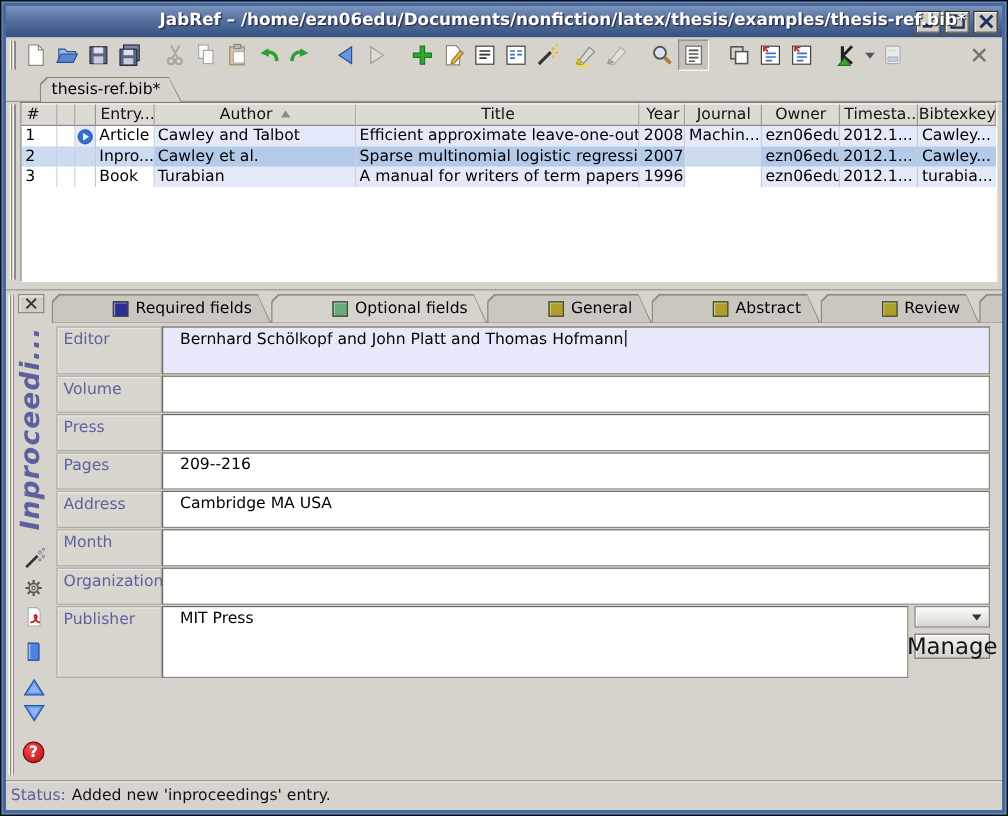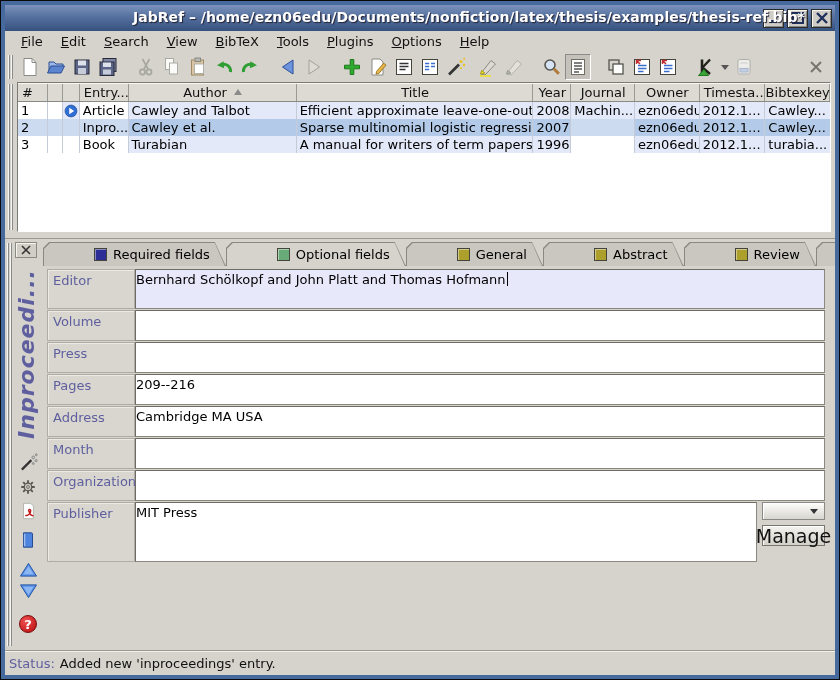--- a/index.html
+++ b/index.html
@@ -71,21 +71,21 @@
   .etab { position:relative; height:24px; margin-bottom:-1px;padding-left:43px; }
   .etab .tab-bg { clip-path:polygon(0 100%,0 6px,6px 0,calc(100% - 11px) 0,100% 100%); }
   .etab .tab-fg { background:#c9c7c0; }
   .etab.active .tab-fg { background:#d5d3cc; }
   .etab .tab-content { padding:0 16px 0 8px; gap:6px; font-size:13px; }
   .tab-sq { width:13px; height:13px; border:1px solid #44443a; box-shadow:inset 1px 1px 0 rgba(255,255,255,.45); }
 
   .fields { flex:1; padding:3px 10px 3px 4px; overflow:hidden; }
   .frow { display:flex; margin-bottom:1px; }
   .flabel { width:88px; flex:0 0 auto; background:#d8d6cf; border:1px solid #aeaca5; box-shadow:inset 1px 1px 0 #eceae4; color:#5f5f9f; font-size:13px; padding:3px 4px 0 5px; }
-  .ftext { flex:1; background:#fff; border:1px solid #8a887f; border-top-color:#6e6c64; border-left-color:#6e6c64; padding:2px 0; font-size:13px; color:#000; overflow:hidden; }
+  .ftext { flex:1; background:#fff; border:1px solid #8a887f; border-top-color:#6e6c64; border-left-color:#6e6c64; padding:2px 14px; font-size:13px; color:#000; overflow:hidden; }
   .ftext.focused { background:#e8e8fb; }
   .caret { display:inline-block; width:1px; height:14px; background:#000; vertical-align:-2px; margin-left:1px; }
   .h-editor { height:40px; } .h-std { height:31px; } .h-pub { height:60px; } .h-note { height:30px; }
   .frow .ftext { align-self:stretch; }
   .pub-controls { width:68px; flex:0 0 auto; display:flex; flex-direction:column; padding-left:5px; }
   .combo { height:18px; background:linear-gradient(180deg,#fdfdfb,#d7d5ce); border:1px solid #8a8a84; box-shadow:inset 1px 1px 0 #fff; display:flex; align-items:center; justify-content:flex-end; padding-right:4px; }
   .combo .dd-arrow { border-top-color:#333; }
   .push-btn { margin-top:5px; height:21px; background:linear-gradient(180deg,#f4f3ef,#d2d0c9); border:1px solid #77756e; box-shadow:inset 1px 1px 0 #fff; font-size:19px; color:#111; display:flex; align-items:center; justify-content:center; }
 
   
@@ -121,31 +121,20 @@
       <div class="win-btn">
         <span>
               <svg width="14" height="14" viewBox="0 0 14 14">
                 <path d="M2 2l10 10M12 2L2 12" stroke="#1e2f5c" stroke-width="2.4"></path>
               </svg>
             </span>
       </div>
     </div>
   </div>
 
-  <div class="menubar">
-    <span class="menu-item">File</span>
-    <span class="menu-item">Edit</span>
-    <span class="menu-item">Search</span>
-    <span class="menu-item">View</span>
-    <span class="menu-item">BibTeX</span>
-    <span class="menu-item">Tools</span>
-    <span class="menu-item">Plugins</span>
-    <span class="menu-item">Options</span>
-    <span class="menu-item">Help</span>
-  </div>
 
   <div class="toolbar">
     <div class="grip"></div>
 
     <div class="tbtn">
           <span>
             <svg width="20" height="20" viewBox="0 0 20 20">
               <path d="M4 1.5h8l4 4v13H4z" fill="#fff" stroke="#8a8a84"></path>
               <path d="M12 1.5v4h4" fill="none" stroke="#8a8a84"></path>
             </svg>
@@ -375,20 +364,29 @@
 
     <div class="tbtn" style="margin-left:auto">
           <span>
             <svg width="16" height="16" viewBox="0 0 16 16">
               <path d="M3 3l10 10M13 3L3 13" stroke="#77756e" stroke-width="2"></path>
             </svg>
           </span>
         </div>
   </div>
 
+  <div class="tabrow">
+    <div class="tab active">
+      <div class="tab-bg"></div>
+      <div class="tab-fg"></div>
+      <div class="tab-content">
+            <span>thesis-ref.bib*</span>
+          </div>
+    </div>
+  </div>
 
   <div class="table-region">
     <div class="grip" style="margin:2px 3px 2px 3px"></div>
     <div class="table-wrap">
       <div class="thead">
         <div class="th c0 left">
               <span>#</span>
             </div>
         <div class="th c1">
               <span></span>

